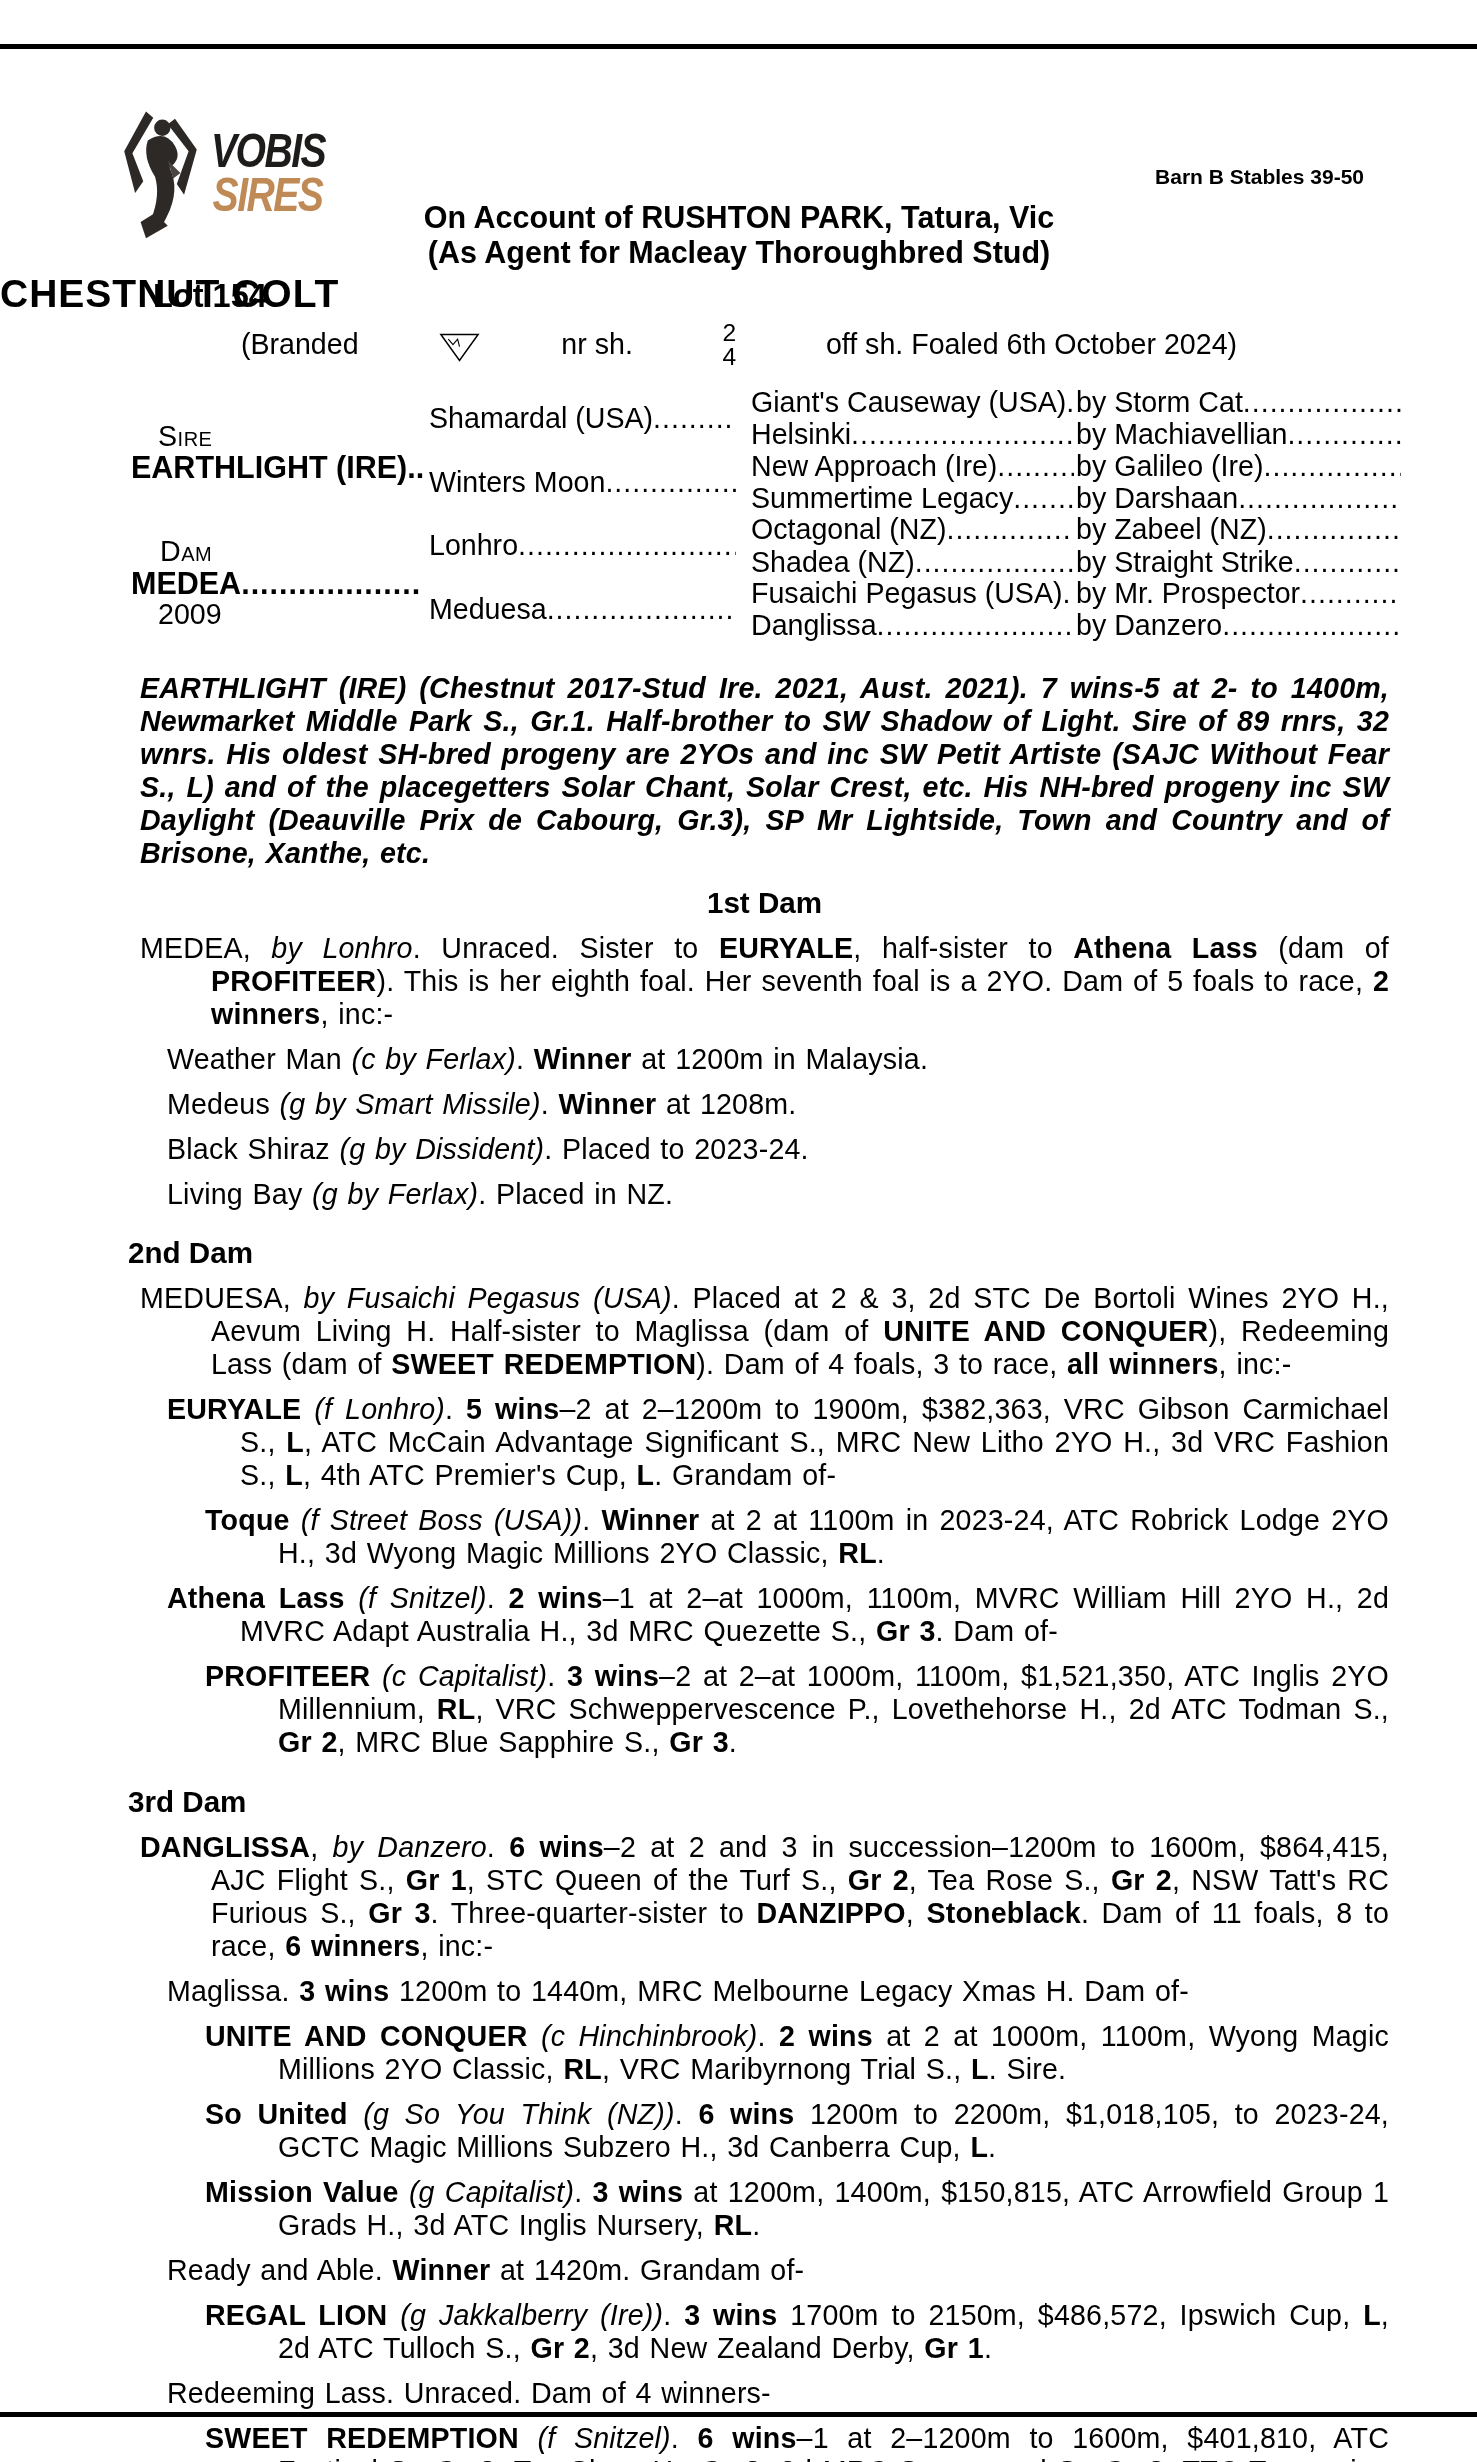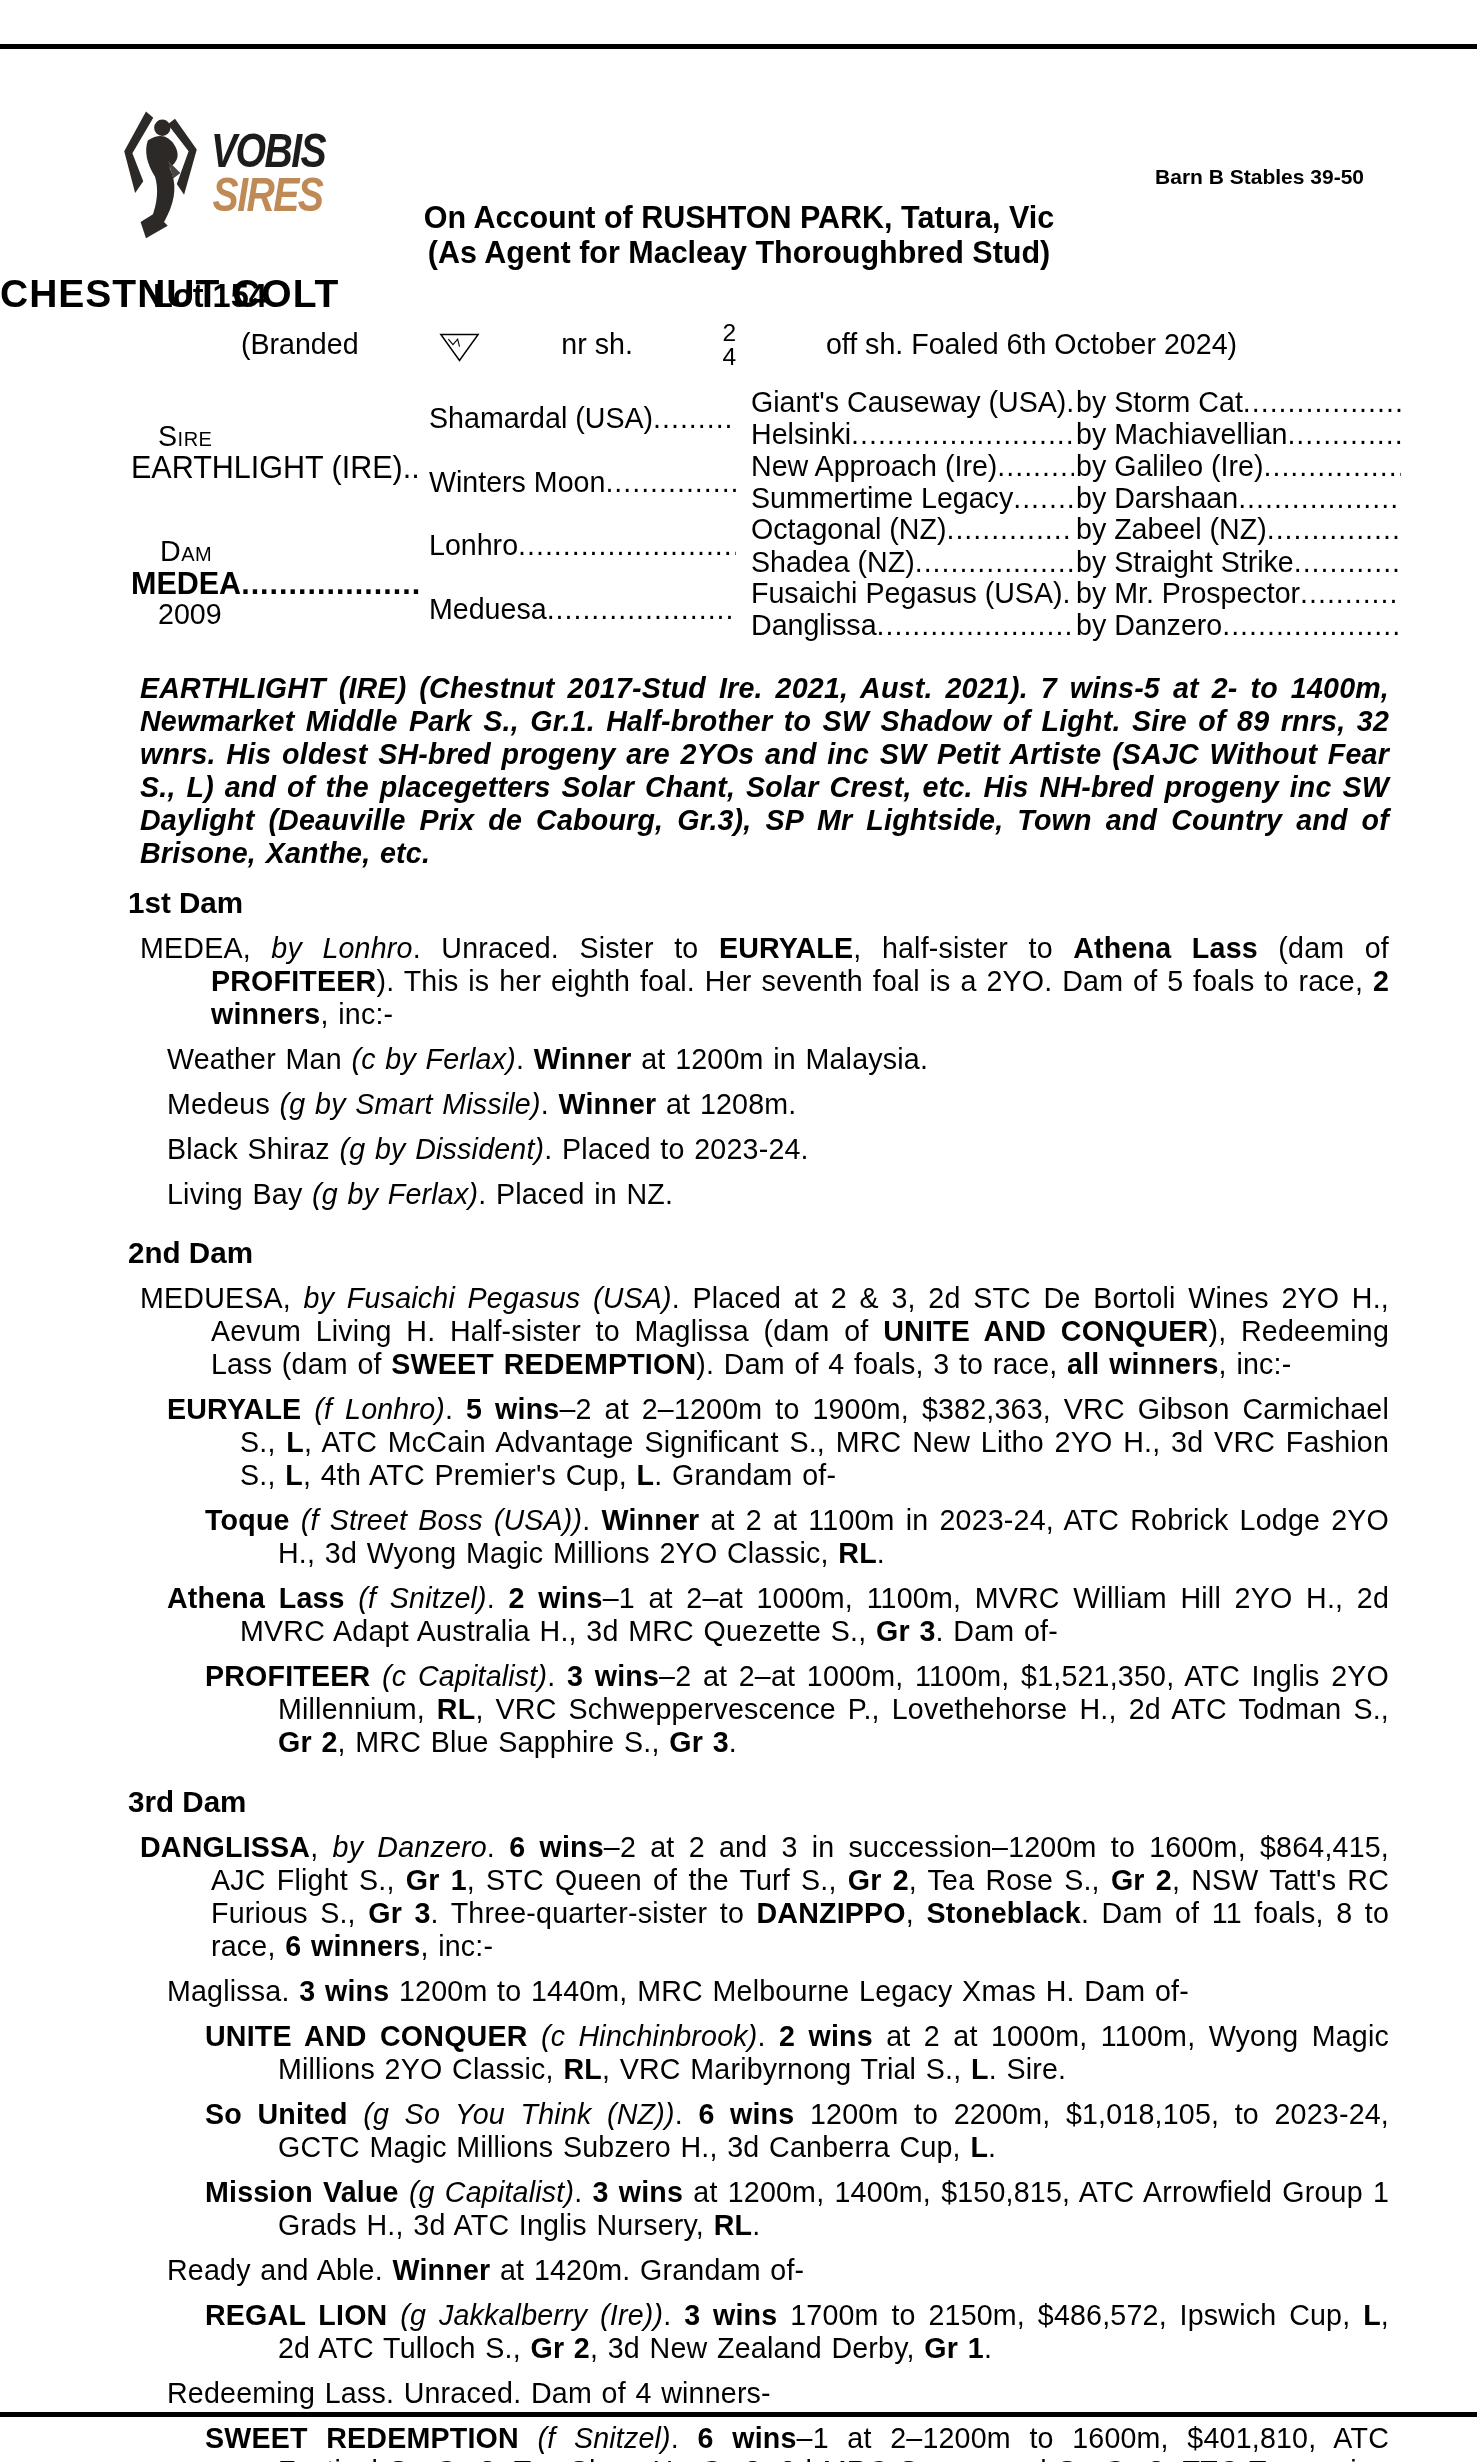--- a/index.html
+++ b/index.html
@@ -33,34 +33,34 @@
   .brand-icon svg{width:41px;height:33px;display:block;margin-top:5.9px;}
   .frac{display:inline-flex;flex-direction:column;align-items:center;font-size:24.6px;line-height:23.6px;}
 
   
   .ped{position:absolute;left:0;top:0;width:1478px;height:660px;font-size:28.6px;}
   .ped .cell{position:absolute;white-space:nowrap;display:flex;overflow:hidden;}
   .dots{flex:1 1 auto;overflow:hidden;white-space:nowrap;}
   .dots::after{content:"..........................................................................";letter-spacing:1px;}
   .sc{font-variant:small-caps;letter-spacing:0.5px;}
   .sire-label{left:158px;top:420px;}
-  .sire-name{left:131px;top:450px;font-weight:normal;font-size:30.5px;white-space:nowrap;position:absolute;}
+  .sire-name{left:131px;top:450px;font-weight:bold;font-size:30.5px;white-space:nowrap;position:absolute;}
   .dam-label{left:160px;top:535px;}
   .dam-name{left:131px;top:566px;width:292px;font-weight:bold;font-size:30.5px;}
   .dam-year{left:158px;top:598px;position:absolute;}
   .g2{left:429px;width:307px;}
   .g3n{left:751px;width:323px;}
   .g3b{left:1076px;width:325px;}
 
   
   .bodywrap{position:absolute;left:128px;top:660px;width:1273px;}
   .blurb{margin:0 0 0 11.8px;font-weight:bold;font-style:italic;font-size:29px;line-height:34px;
     text-align:justify;letter-spacing:0.2px;word-spacing:1px;}
   h3.damhead{margin:25.6px 0 3px 0;font-size:29.6px;font-weight:bold;}
-  h3.first{margin-top:15.8px;}
+  h3.first{margin-top:15.8px;text-align:center;}
   .bodywrap p{margin:12px;font-size:28.6px;line-height:33px;text-align:justify;word-spacing:1.5px;letter-spacing:0.2px;}
   p.lv-dam{padding-left:71px;text-indent:-71px;}
   p.lv-l1{margin-left:39px !important;padding-left:73px;text-indent:-73px;}
   p.lv-l2{margin-left:77px !important;padding-left:73px;text-indent:-73px;}
   .b{font-weight:bold;}
   .i{font-style:italic;}
 </style>
 </head>
 <body>
 

